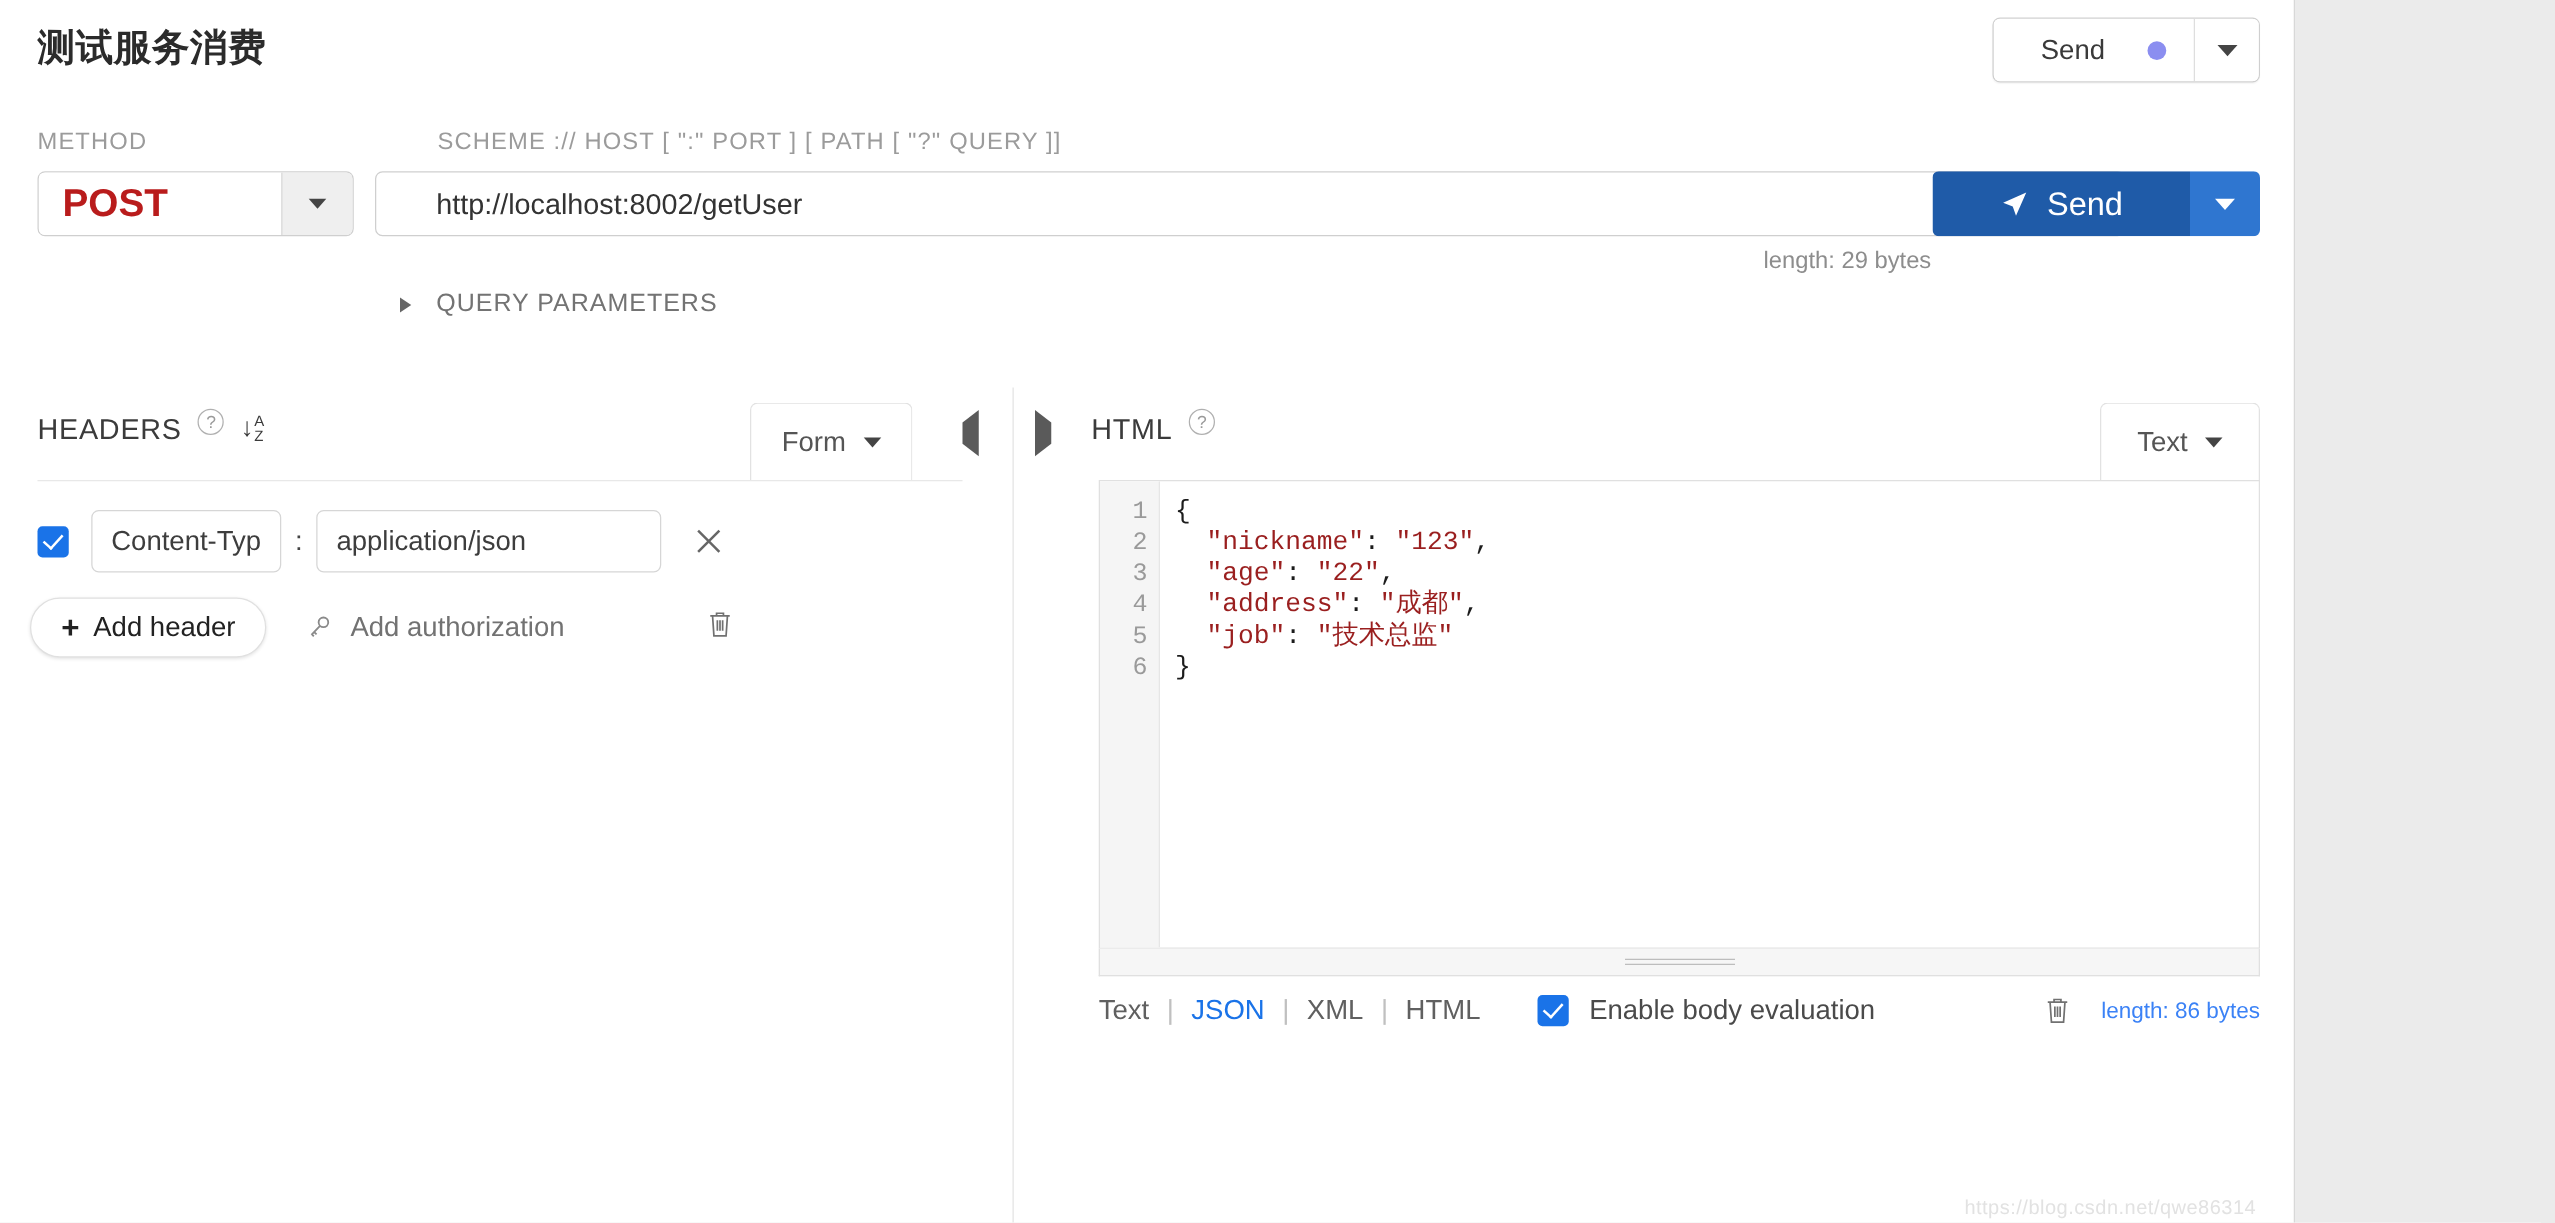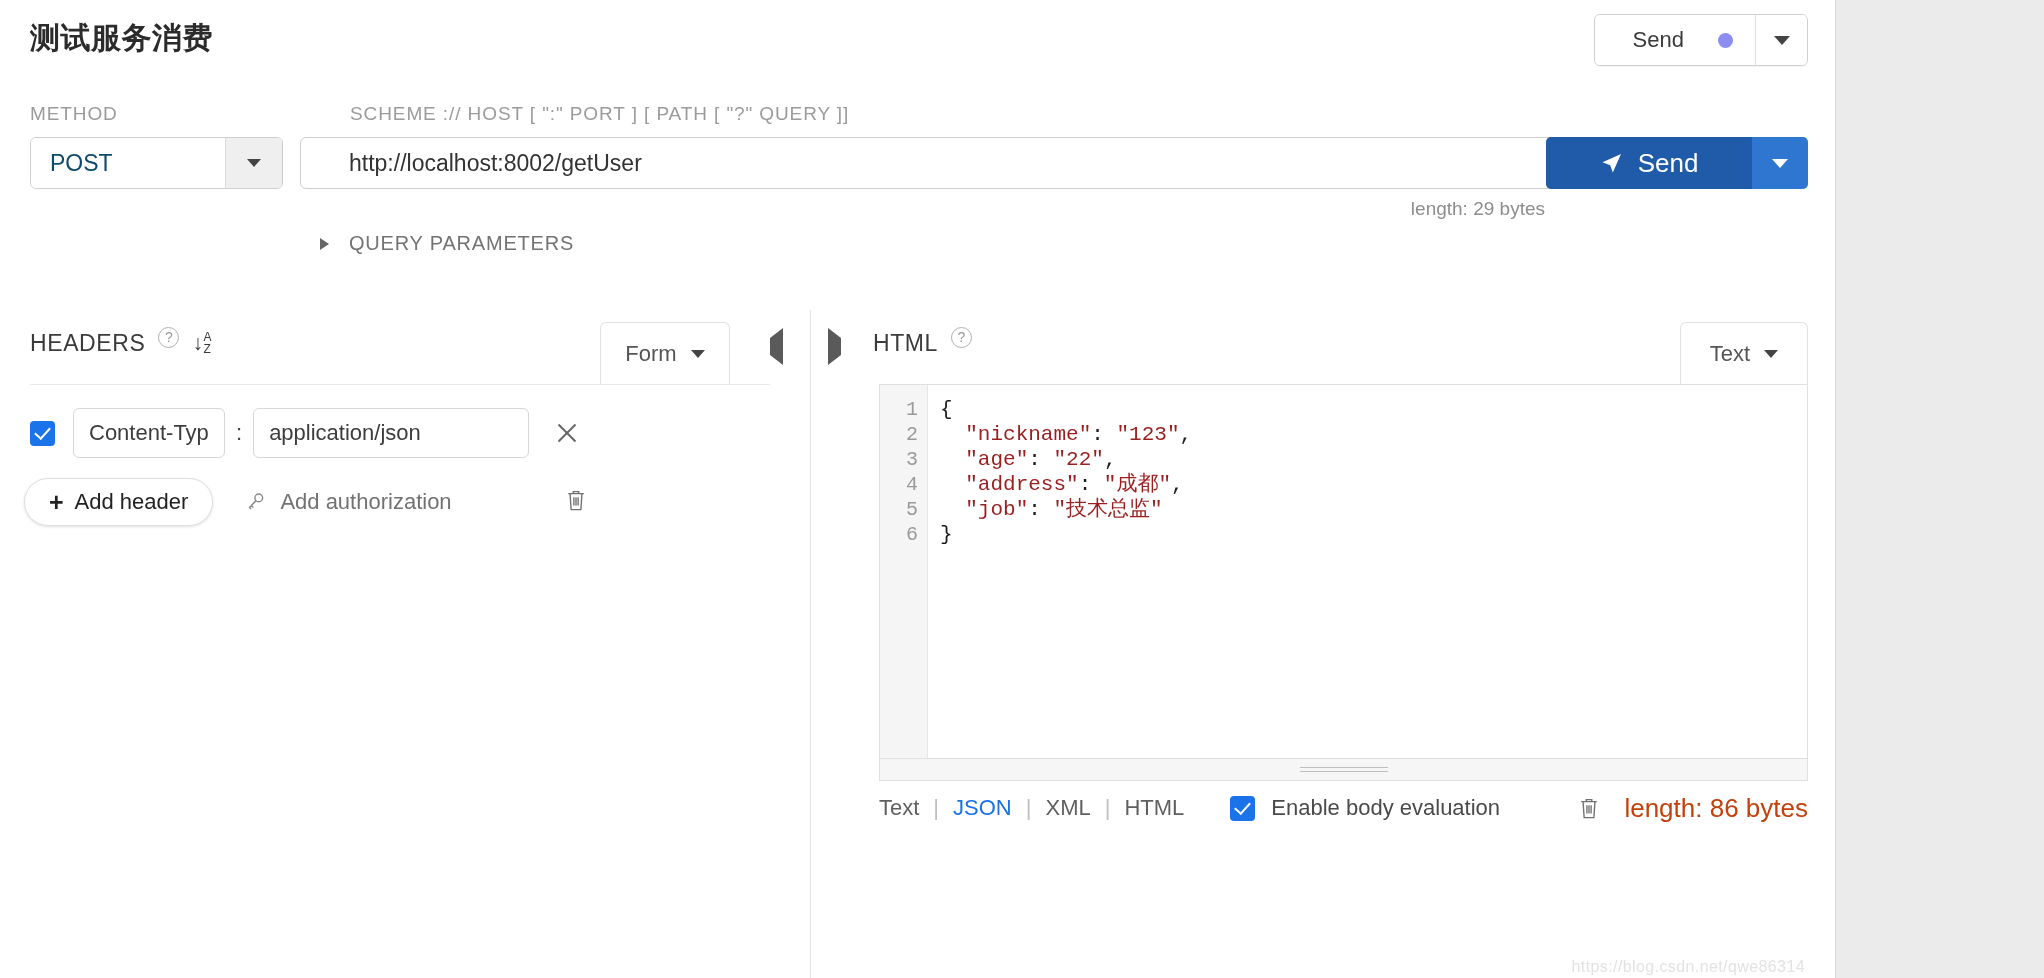--- a/index.html
+++ b/index.html
@@ -90,22 +90,23 @@
   .lbl-scheme { left: 350px; top: 0; }
 
   .method-box {
     position: absolute; left: 30px; top: 137px;
     width: 253px; height: 52px;
     border: 1px solid #cfcfcf; border-radius: 6px;
     background: #fff; display: flex; overflow: hidden;
   }
   .method-value {
     flex: 1; display: flex; align-items: center;
-    padding-left: 19px; font-size: 23px; color: #0c4a6e;
+    padding-left: 19px; font-size: 31px; color: #b91c1c;
     background: #fff;
+    font-weight: bold;
   }
   .method-caret {
     width: 57px; background: #efefef;
     border-left: 1px solid #d9d9d9;
     display: flex; align-items: center; justify-content: center;
     cursor: pointer;
   }
   .method-caret .tri-down {
     border-left-width: 7px; border-right-width: 7px; border-top-width: 8px;
   }
@@ -333,21 +334,21 @@
   .eval-chk::after {
     content: ""; position: absolute;
     left: 8px; top: 3px; width: 7px; height: 13px;
     border: solid #fff; border-width: 0 2.6px 2.6px 0;
     transform: rotate(42deg);
   }
   .eval-label { margin-left: 16px; font-size: 22px; color: #4a4a4a; }
   .footer-right {
     margin-left: auto; display: flex; align-items: center; gap: 24px;
   }
-  .length-bottom { font-size: 26px; color: #c2410c; }
+  .length-bottom { font-size: 18px; color: #3b82f6; }
 
   .watermark {
     position: absolute; right: 30px; bottom: 2px;
     font-size: 16px; color: #e2e2e2; letter-spacing: .4px;
     user-select: none;
   }
 </style>
 </head>
 <body>
 

